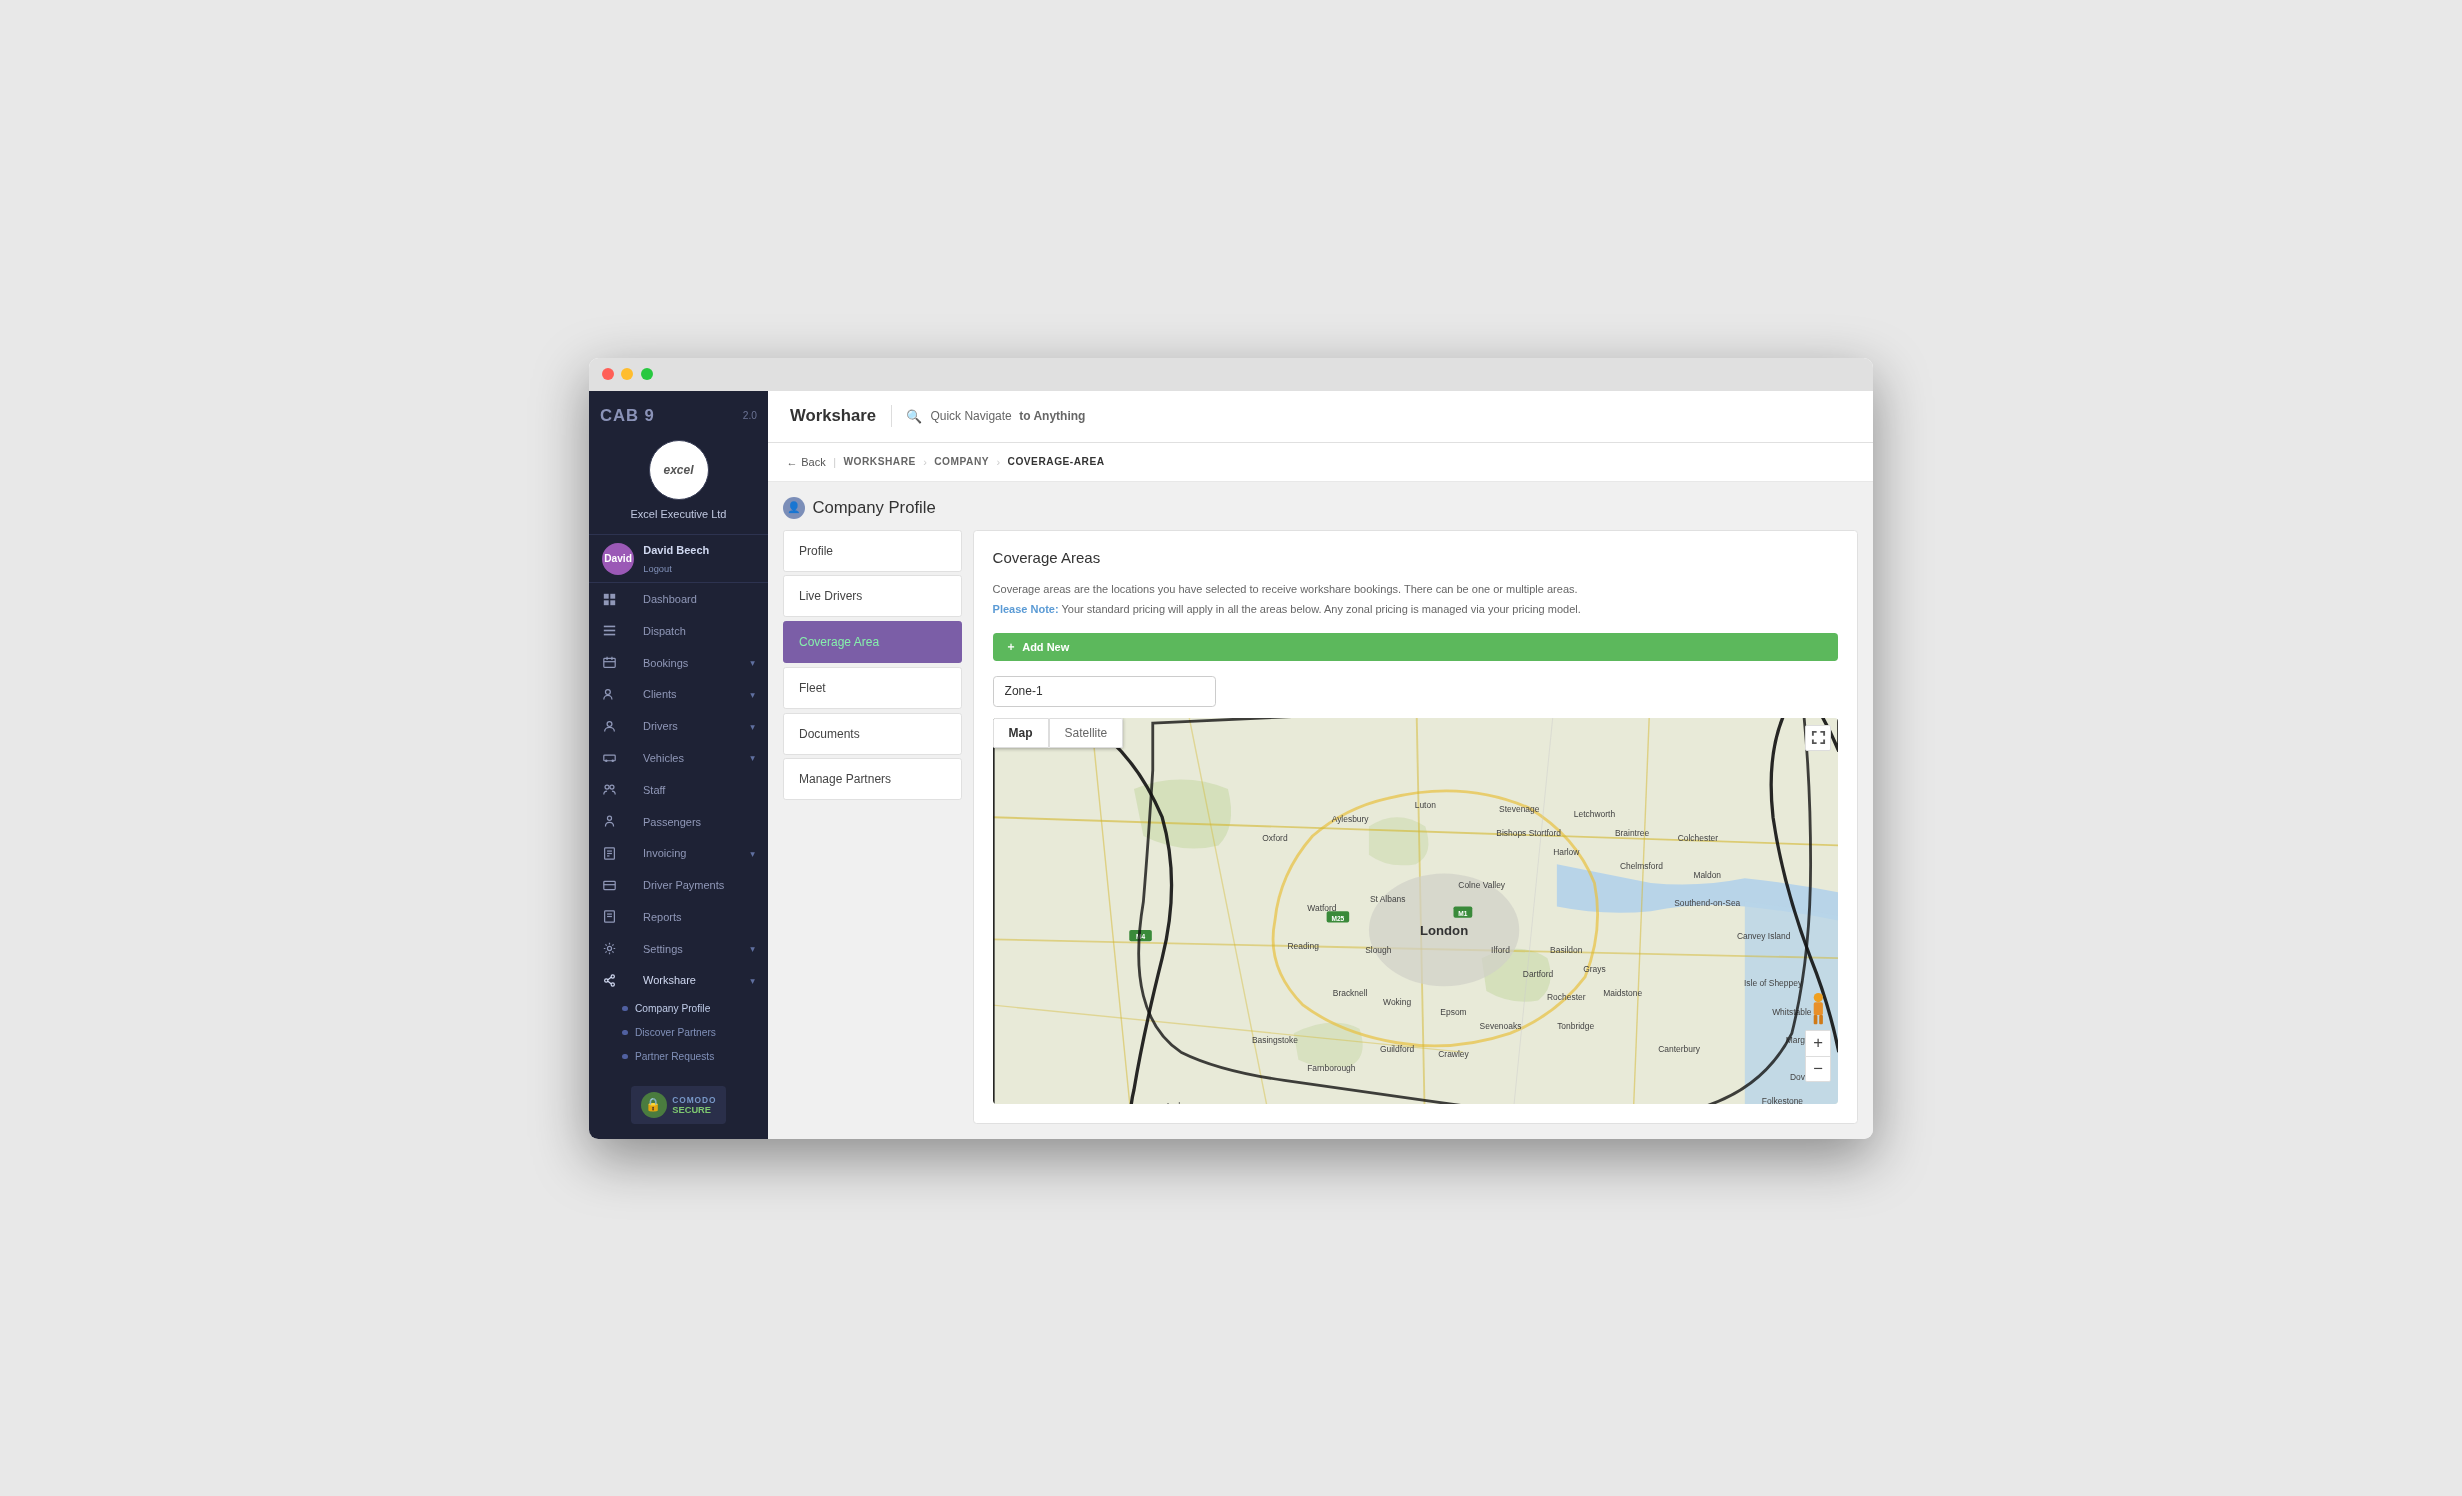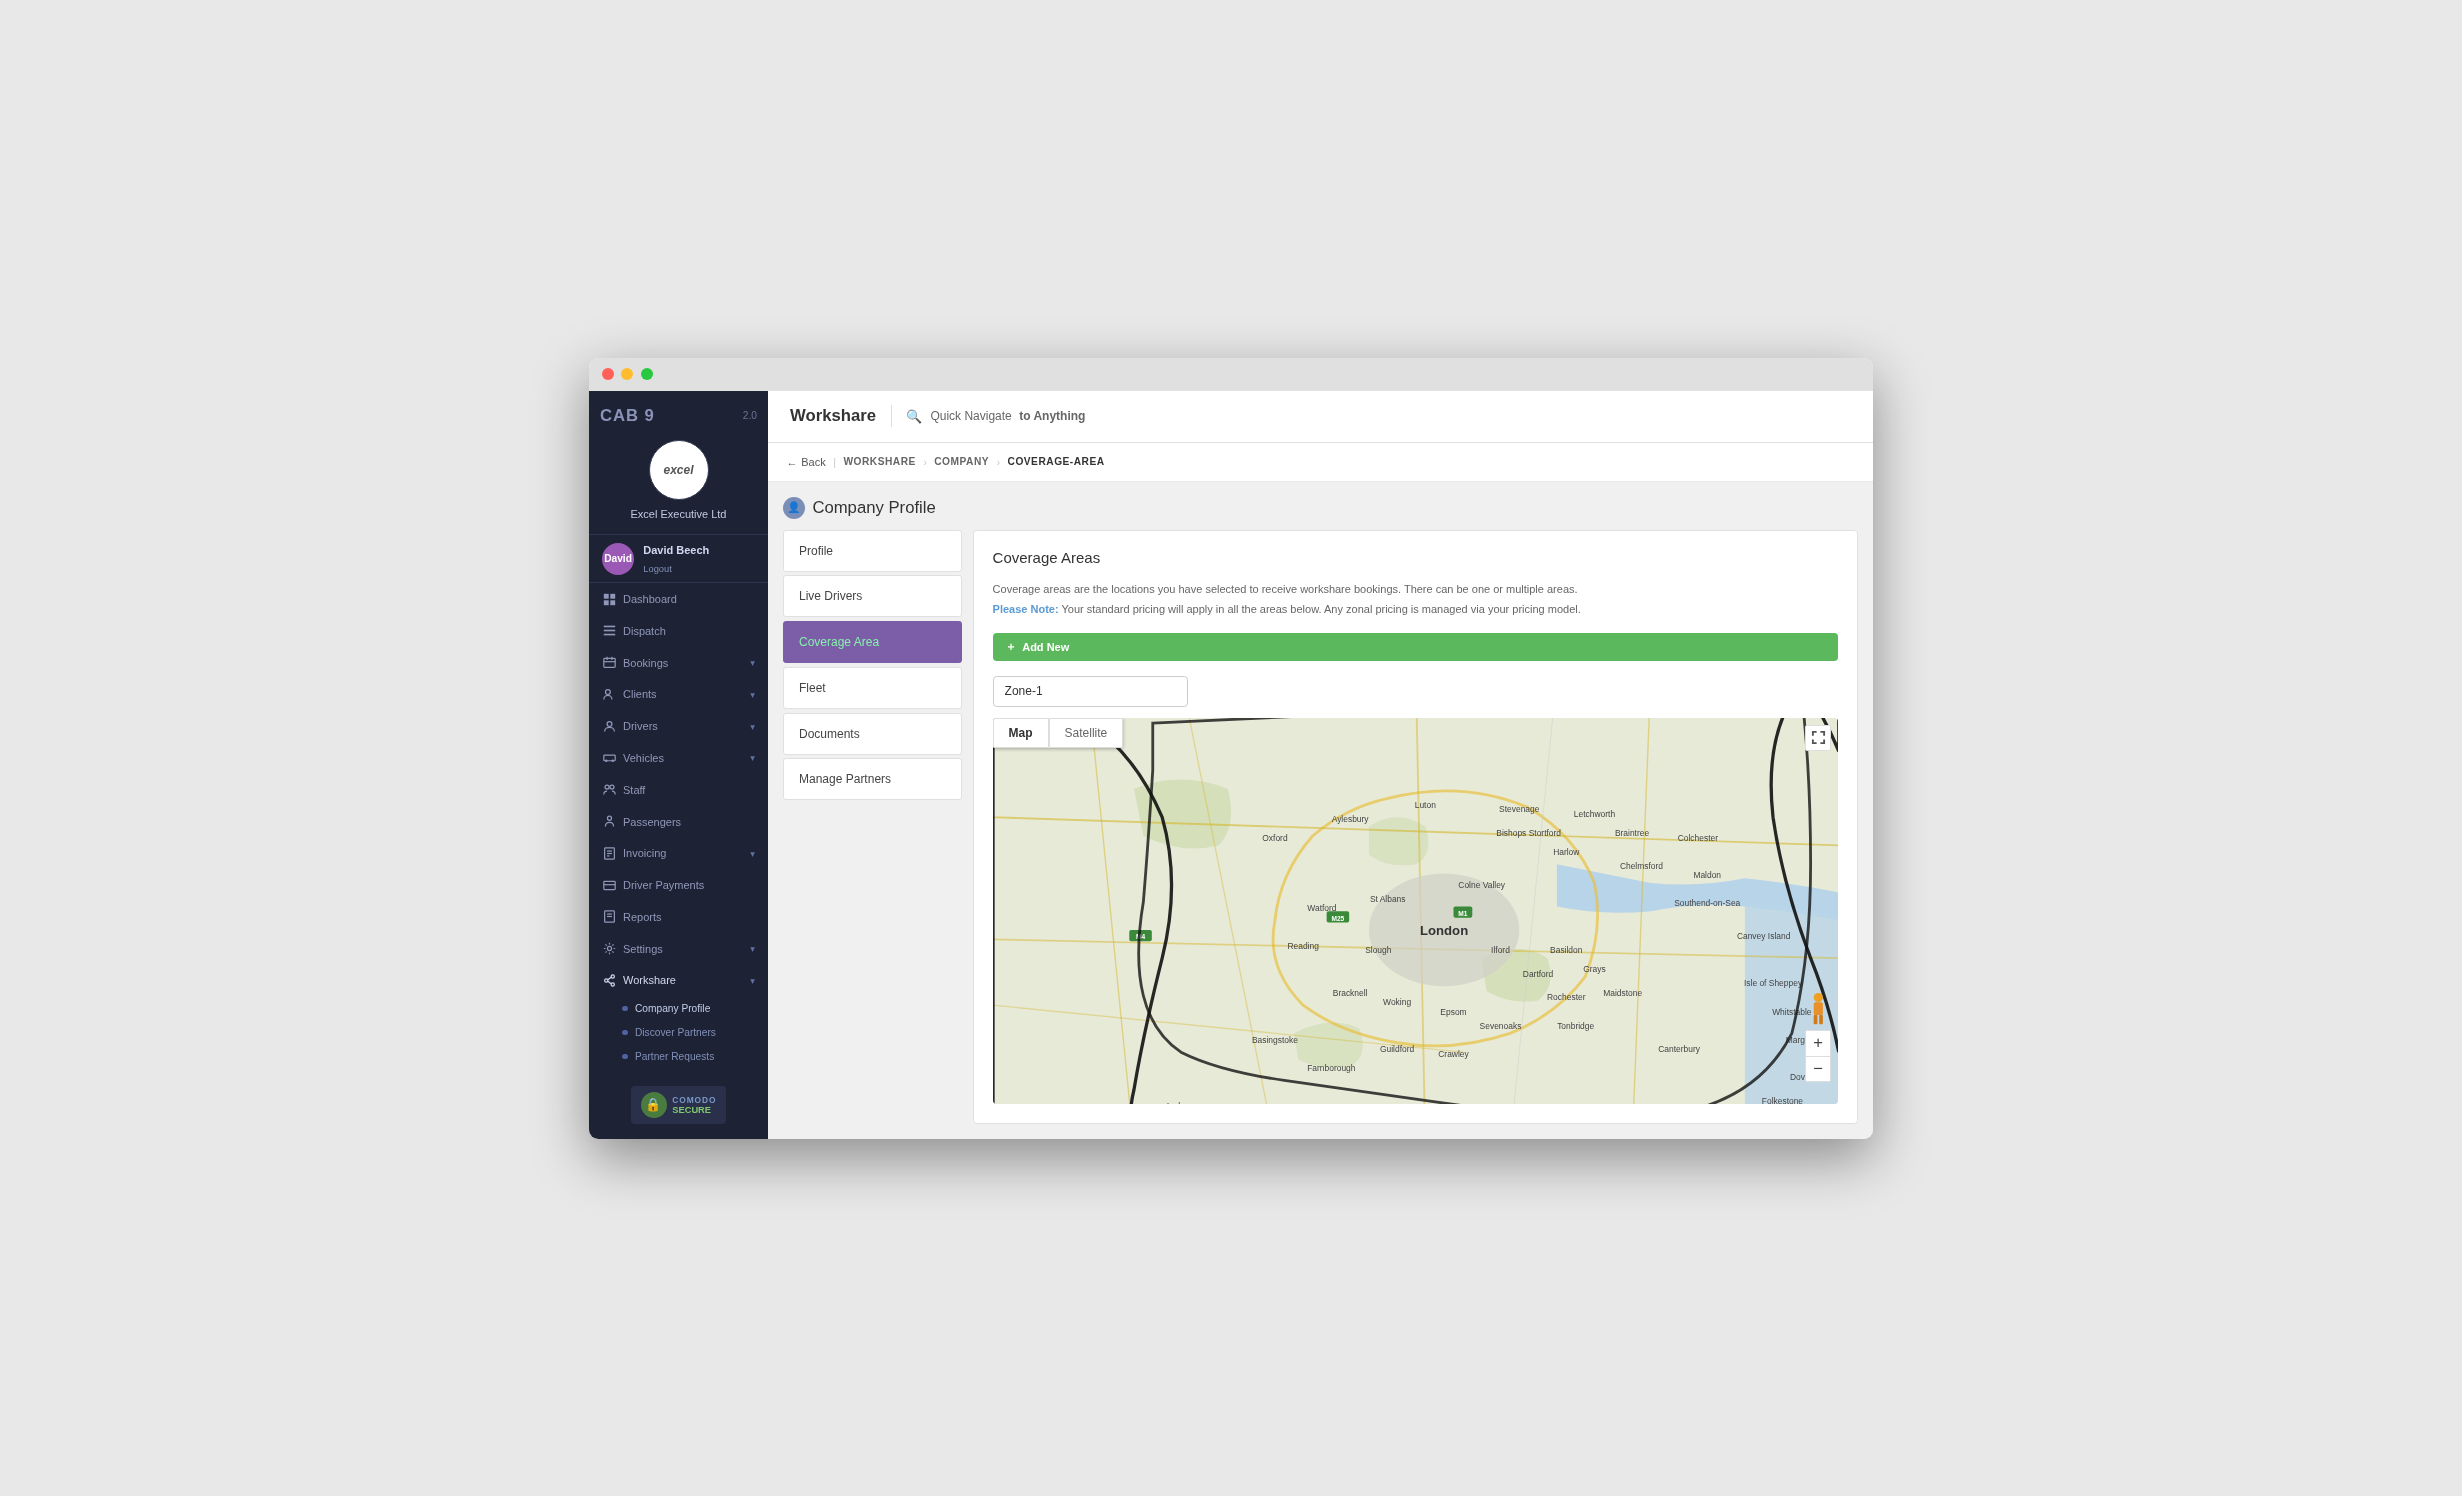--- a/index.html
+++ b/index.html
@@ -114,21 +114,21 @@
       flex-shrink: 0;
     }
 
     .user-info { display: flex; flex-direction: column; }
     .user-name { color: #d0d8f0; font-size: 11px; font-weight: 600; }
     .user-logout { color: #8090b8; font-size: 9.3px; cursor: pointer; margin-top: 8px; }
 
     .nav-item {
       display: flex;
       align-items: center;
-      gap: 6px;
+      gap: 26px;
       padding: 8.4px 13px;
       color: #9098b8;
       font-size: 11px;
       cursor: pointer;
       transition: background 0.15s;
     }
     .nav-item.active { color: #d0d8f0; }
 
     .nav-icon {
       width: 15px;
@@ -376,21 +376,21 @@
       cursor: pointer;
       margin-bottom: 15px;
     }
 
     .zone-input {
       border: 0.9px solid #ccc;
       border-radius: 3.7px;
       padding: 7.4px 11px;
       font-size: 12px;
       color: #333;
-      width: 195px;
+      width: 223px;
       margin-bottom: 11px;
     }
 
     .map-container {
       flex: 1;
       background: #e8f0e8;
       border-radius: 3.7px;
       overflow: hidden;
       position: relative;
       min-height: 372px;

